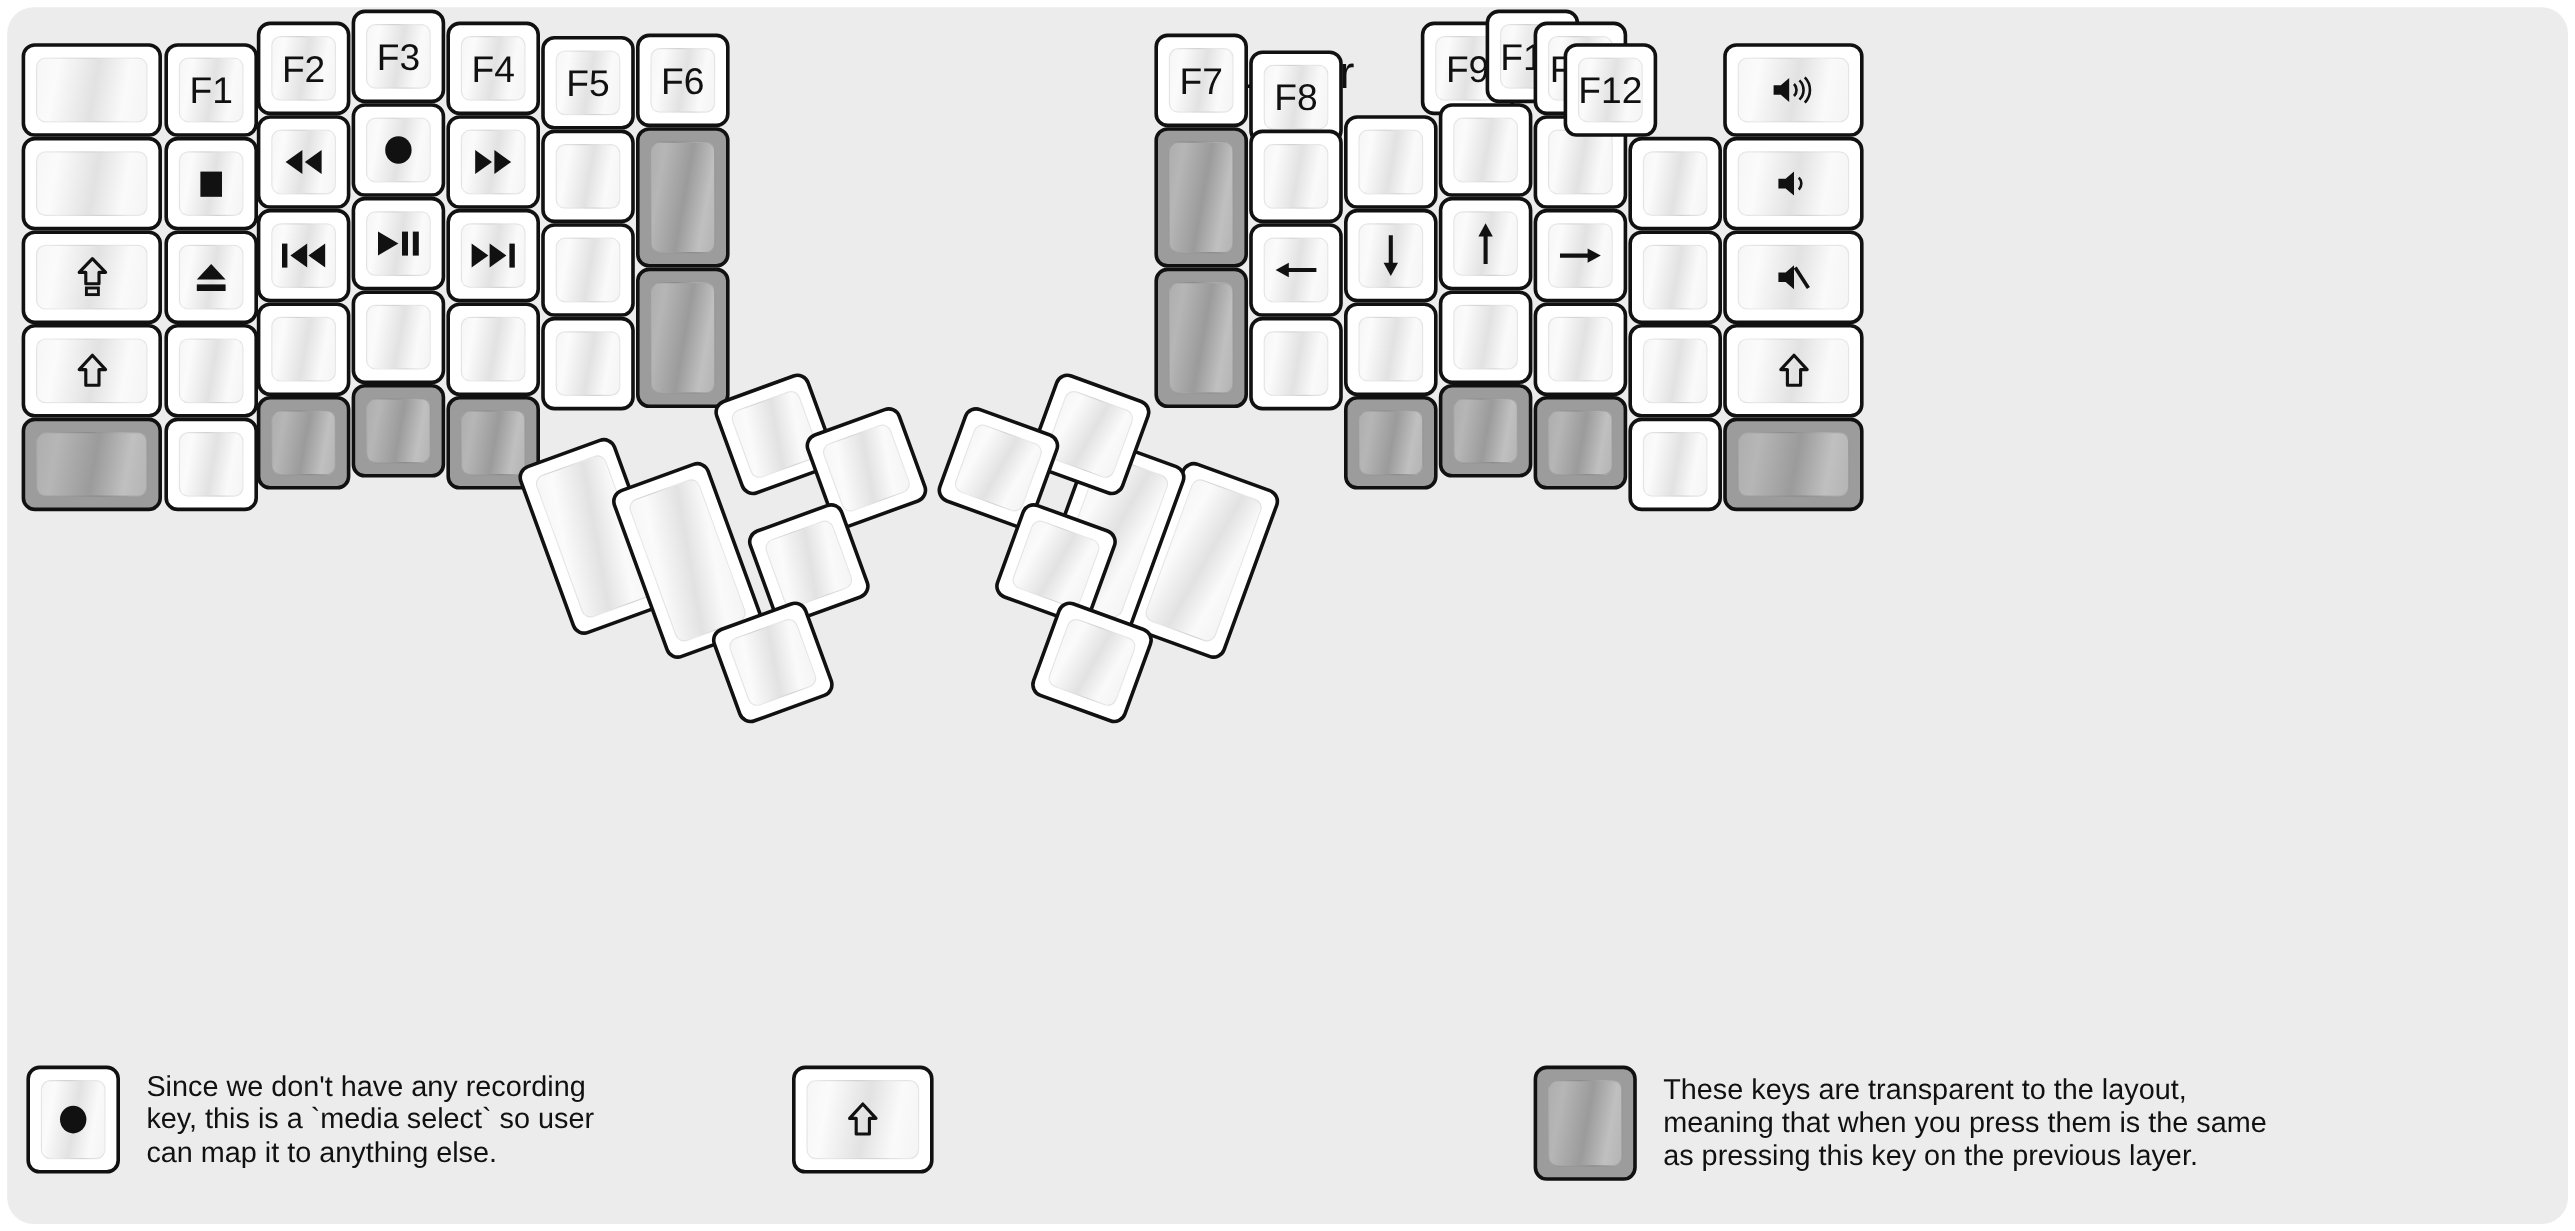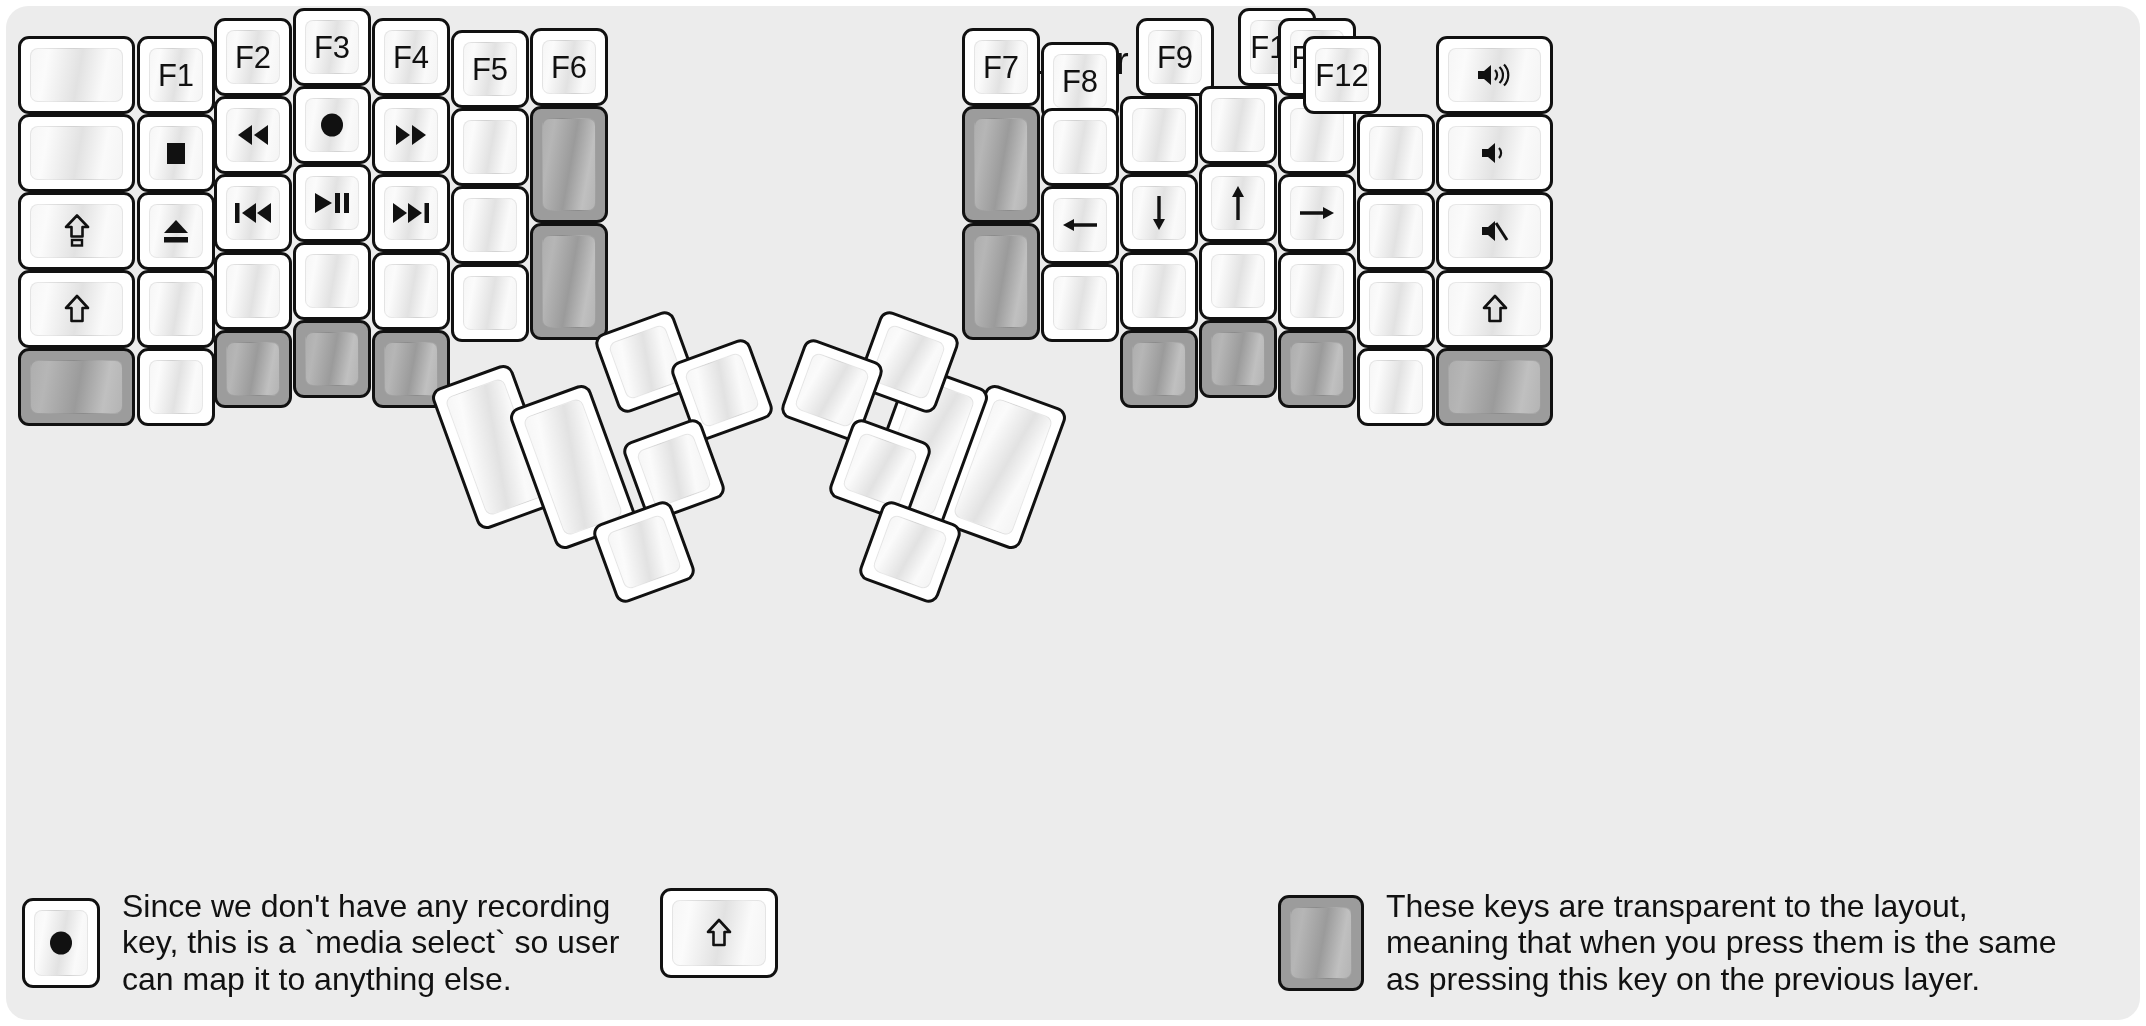--- a/index.html
+++ b/index.html
@@ -45,21 +45,21 @@
     user-select:none;pointer-events:none;
   }
   .legendtxt.fkey{font-size:31px;}
   .glyph{display:block;line-height:0;}
   .glyph svg{display:block;}
 
   
   .note{position:absolute;display:flex;align-items:center;}
   .note .nkey{position:relative;flex:0 0 auto;}
   .note .ntext{
-    margin-left:22px;font-size:32px;line-height:1.14;color:#111;
+    margin-left:22px;font-size:24px;line-height:1.14;color:#111;
     white-space:pre-line;
   }
 </style>
 </head>
 <body>
 
 <div id="stage">
   <div class="panel"></div>
 
   <div class="title" style="left:990px;top:40px;">fn Layer</div>
@@ -290,21 +290,21 @@
                 <line x1="36" y1="11" x2="7" y2="11" stroke="#111" stroke-width="3.4"></line>
                 <path d="M2 11 L13 5 L13 17 Z" fill="#111"></path>
               </svg>
             </span>
           </span>
         </div>
       </div>
       <div class="key" style="left: 1041px; top: 264px; width: 78px; height: 78px; z-index: 10;">
         <div class="cap"></div>
       </div>
-      <div class="key" style="left: 1136px; top: 18px; width: 78px; height: 78px; z-index: 10;">
+      <div class="key" style="left: 1184px; top: 18px; width: 78px; height: 78px; z-index: 10;">
         <div class="cap">
           <span class="legendtxt fkey">F9</span>
         </div>
       </div>
       <div class="key" style="left: 1120px; top: 96px; width: 78px; height: 78px; z-index: 10;">
         <div class="cap"></div>
       </div>
       <div class="key" style="left: 1120px; top: 174px; width: 78px; height: 78px; z-index: 10;">
         <div class="cap">
           <span class="legendtxt">

